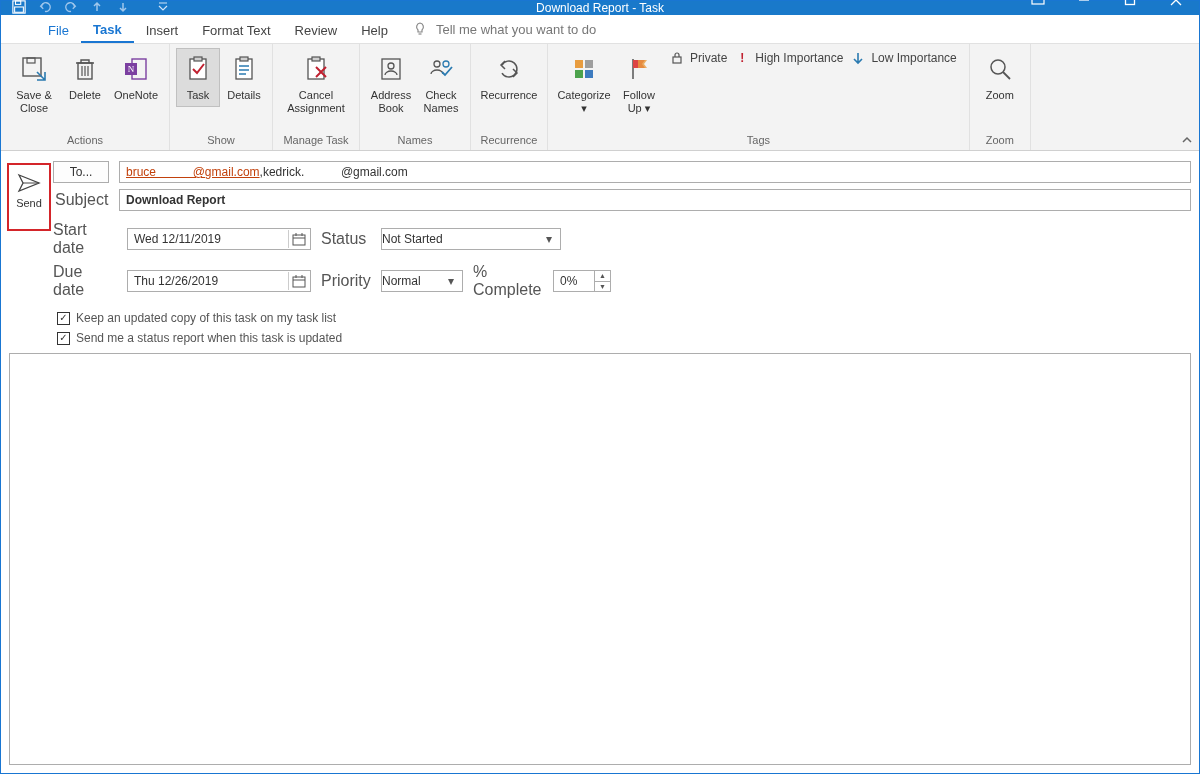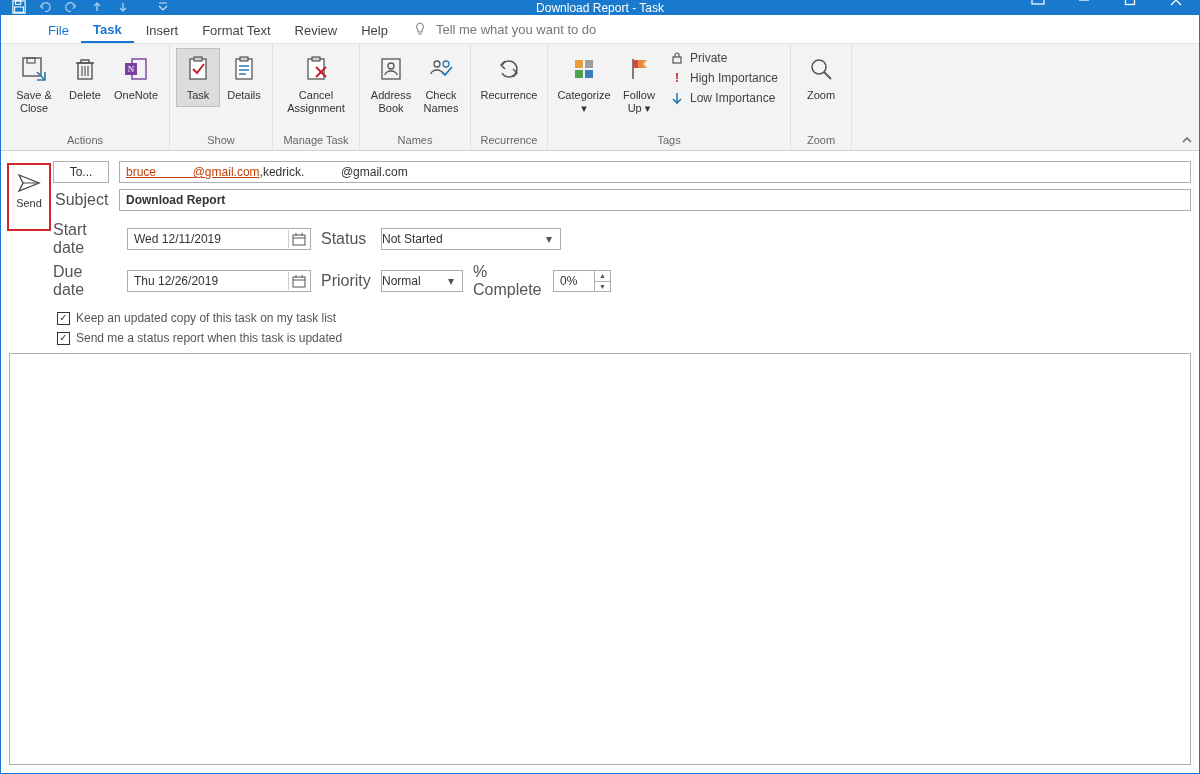--- a/index.html
+++ b/index.html
@@ -19,21 +19,21 @@
   .tab.active { color:#1976d2; font-weight:600; border-bottom: 2px solid #1976d2; }
   .tellme { display:flex; align-items:center; gap:8px; color:#777; margin-left:12px; font-size:13px; }
   
   .ribbon { height:108px; background:#f3f3f3; border-top:1px solid #e1e1e1; border-bottom:1px solid #d0d0d0; display:flex; position:relative; }
   .group { display:flex; flex-direction:column; align-items:center; justify-content:space-between; padding:4px 6px 2px 6px; border-right:1px solid #e1e1e1; }
   .group-body { display:flex; align-items:flex-start; gap:2px; flex:1; }
   .group-label { font-size:11px; color:#666; padding-bottom:2px; }
   .rbtn { display:flex; flex-direction:column; align-items:center; justify-content:flex-start; width:54px; padding:4px 2px; gap:4px; font-size:11px; text-align:center; line-height:1.15; cursor:pointer; border:1px solid transparent; }
   .rbtn.active { background:#dcdcdc; border-color:#c0c0c0; }
   .rbtn .ric { width:32px; height:32px; display:flex; align-items:center; justify-content:center; }
-  .vlist { display:flex; flex-direction:column; gap:4px; padding:2px 4px; }
+  .vlist { display:flex; flex-direction:row; gap:4px; padding:2px 4px; }
   .vitem { display:flex; align-items:center; gap:6px; font-size:12px; color:#444; cursor:pointer; padding:1px 2px;}
   .collapse { position:absolute; right:6px; bottom:4px; color:#666; cursor:pointer; font-size:11px; }
   
   .formwrap { display:flex; padding:10px 8px 4px 6px; gap:2px; }
   .sendcol { width:44px; display:flex; flex-direction:column; align-items:center; justify-content:flex-start; padding-top:8px; border:2px solid #d4252a; height:68px; margin-top:2px; }
   .sendcol .lbl { font-size:11px; margin-top:4px; }
   .fields { flex:1; display:flex; flex-direction:column; gap:6px; }
   .row { display:flex; align-items:center; gap:10px; }
   .lblcell { width:64px; font-size:16px; color:#555; }
   .tobtn { width:56px; height:22px; border:1px solid #adadad; background:#fdfdfd; font-size:12px; display:flex; align-items:center; justify-content:center; cursor:pointer; }

